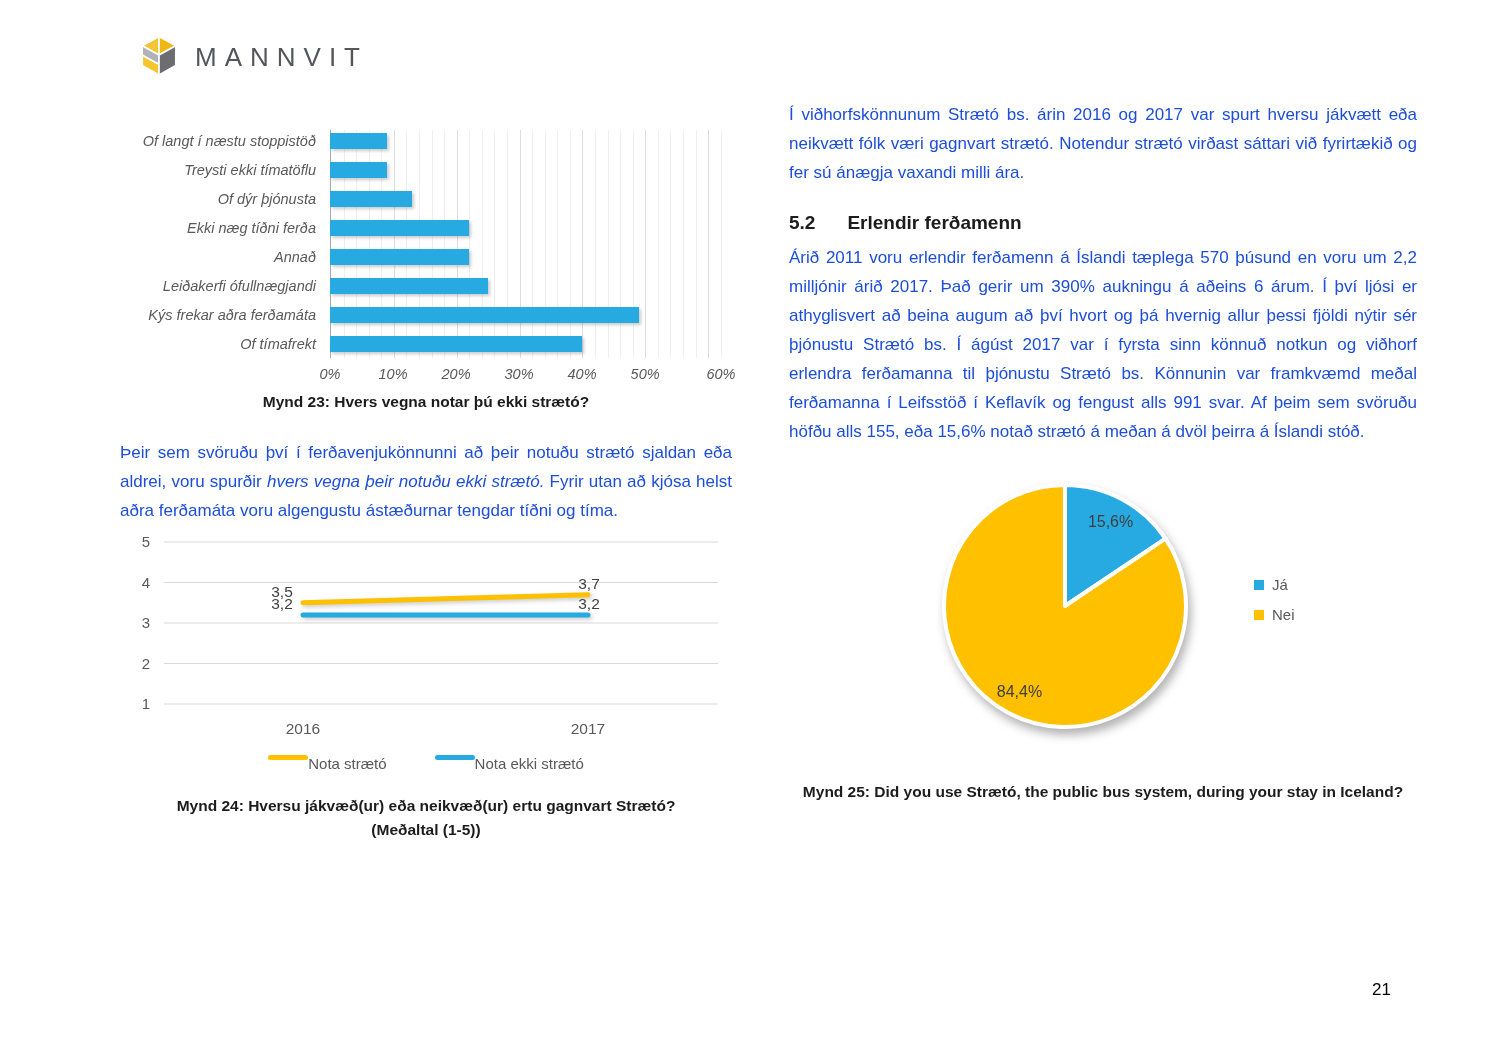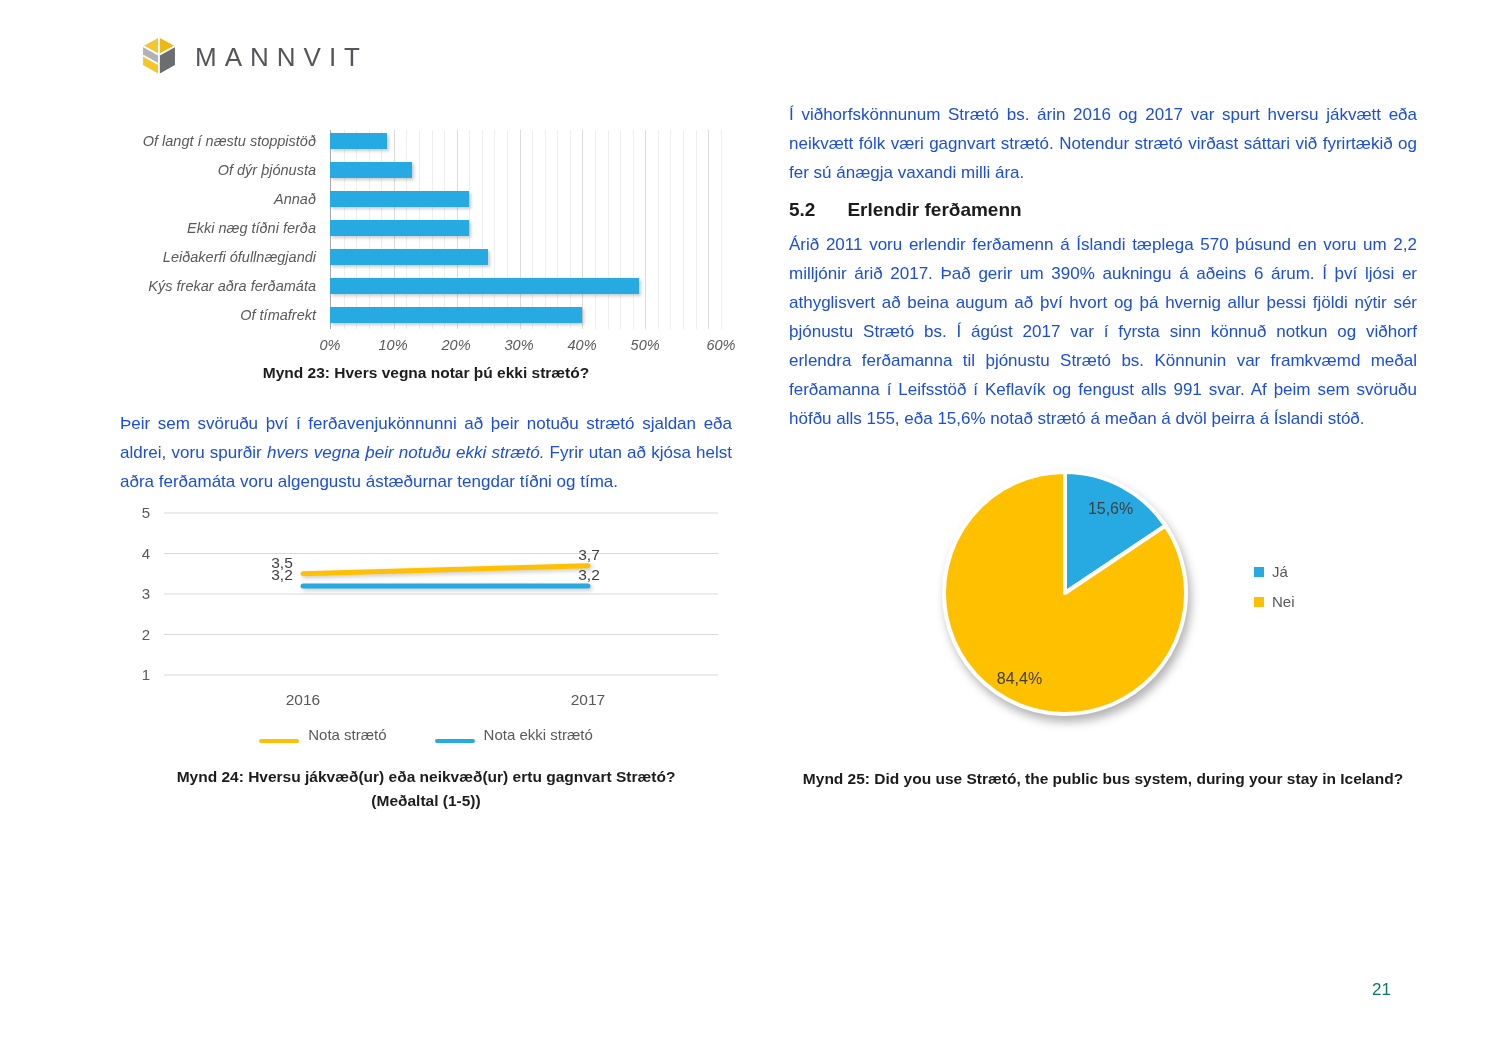--- a/index.html
+++ b/index.html
@@ -25,32 +25,32 @@
   .gl.major { background:#dcdcdc; }
   .hbar-row { display:flex; height:29px; align-items:center; position:relative; z-index:2; }
   .hbar-label { width:210px; padding-right:14px; text-align:right; font-size:14.5px; color:#595959; white-space:nowrap; }
   .hbar-track { width:397px; position:relative; height:16px; }
   .hbar-bar { height:100%; box-shadow:2px 2px 3px rgba(110,110,110,0.35); }
   .hbar-axis { position:relative; height:24px; margin-top:8px; }
   .hbar-tick { position:absolute; transform:translateX(-50%); font-size:14.5px; color:#595959; }
   
   .line-fig { margin-top:4px; }
   .line-legend { display:flex; justify-content:center; gap:48px; margin-top:8px; }
-  .line-legend-item { display:flex; align-items:flex-end; gap:9px; }
+  .line-legend-item { display:flex; align-items:flex-start; }
   .line-swatch { width:40px; height:4.5px; border-radius:2.5px; }
   .line-legend-label { font-size:15px; color:#595959; }
   
   .pie-fig { position:relative; height:308px; margin-top:12px; }
   .pie-svg { position:absolute; left:130px; top:0; }
   .pie-legend { position:absolute; left:465px; top:118px; display:flex; flex-direction:column; gap:13px; }
   .pie-legend-item { display:flex; align-items:center; gap:8px; }
   .pie-swatch { width:10px; height:10px; }
   .pie-legend-label { font-size:15px; color:#595959; }
   
-  .page-number { position:absolute; left:1372px; top:980px; font-size:17px; color:#0f766e; }
+  .page-number { position:absolute; left:1372px; top:980px; font-size:17px; color:#000000; }
   svg text { font-family:"Liberation Sans", sans-serif; }
 </style>
 </head>
 <body>
 
 <div class="page">
 
   <div class="logo">
     <svg width="42" height="46" viewBox="0 0 100 104">
       <g stroke="#ffffff" stroke-width="4" stroke-linejoin="round">
@@ -101,33 +101,39 @@
             <div class="gl major" style="left: 95.2381%;"></div>
             <div class="gl" style="left: 98.4127%;"></div>
           </div>
           <div class="hbar-row">
             <div class="hbar-label">Of langt í næstu stoppistöð</div>
             <div class="hbar-track">
               <div class="hbar-bar" style="width: 14.2857%; background: rgb(39, 170, 225);"></div>
             </div>
           </div>
           <div class="hbar-row">
+            <div class="hbar-label">Treysti ekki tímatöflu</div>
+            <div class="hbar-track">
+              <div class="hbar-bar" style="width: 14.2857%; background: rgb(39, 170, 225);"></div>
+            </div>
+          </div>
+          <div class="hbar-row">
             <div class="hbar-label">Of dýr þjónusta</div>
             <div class="hbar-track">
               <div class="hbar-bar" style="width: 20.6349%; background: rgb(39, 170, 225);"></div>
             </div>
           </div>
           <div class="hbar-row">
+            <div class="hbar-label">Ekki næg tíðni ferða</div>
+            <div class="hbar-track">
+              <div class="hbar-bar" style="width: 34.9206%; background: rgb(39, 170, 225);"></div>
+            </div>
+          </div>
+          <div class="hbar-row">
             <div class="hbar-label">Annað</div>
-            <div class="hbar-track">
-              <div class="hbar-bar" style="width: 34.9206%; background: rgb(39, 170, 225);"></div>
-            </div>
-          </div>
-          <div class="hbar-row">
-            <div class="hbar-label">Ekki næg tíðni ferða</div>
             <div class="hbar-track">
               <div class="hbar-bar" style="width: 34.9206%; background: rgb(39, 170, 225);"></div>
             </div>
           </div>
           <div class="hbar-row">
             <div class="hbar-label">Leiðakerfi ófullnægjandi</div>
             <div class="hbar-track">
               <div class="hbar-bar" style="width: 39.6825%; background: rgb(39, 170, 225);"></div>
             </div>
           </div>
@@ -193,21 +199,21 @@
     </figure>
 
     <p class="caption" style="margin-top:22px; padding:0 26px;">Mynd 24: Hversu jákvæð(ur) eða neikvæð(ur) ertu gagnvart Strætó? (Meðaltal (1-5))</p>
 
   </section>
 
   <section class="col-right">
 
     <p class="body-par" style="margin-top:100px;">Í viðhorfskönnunum Strætó bs. árin 2016 og 2017 var spurt hversu jákvætt eða neikvætt fólk væri gagnvart strætó. Notendur strætó virðast sáttari við fyrirtækið og fer sú ánægja vaxandi milli ára.</p>
 
-    <h2 class="section-heading" style="margin-top:12px;">
+    <h2 class="section-heading" style="margin-top:25px;">
       <span>5.2</span>
       <span>Erlendir ferðamenn</span>
     </h2>
 
     <p class="body-par" style="margin-top:9px;">Árið 2011 voru erlendir ferðamenn á Íslandi tæplega 570 þúsund en voru um 2,2 milljónir árið 2017. Það gerir um 390% aukningu á aðeins 6 árum. Í því ljósi er athyglisvert að beina augum að því hvort og þá hvernig allur þessi fjöldi nýtir sér þjónustu Strætó bs. Í ágúst 2017 var í fyrsta sinn könnuð notkun og viðhorf erlendra ferðamanna til þjónustu Strætó bs. Könnunin var framkvæmd meðal ferðamanna í Leifsstöð í Keflavík og fengust alls 991 svar. Af þeim sem svöruðu höfðu alls 155, eða 15,6% notað strætó á meðan á dvöl þeirra á Íslandi stóð.</p>
 
     <figure class="pie-fig">
       <div class="pie-svg" id="pie-chart"><svg width="292" height="300" viewBox="-146 -148 292 300">
             <g style="filter:drop-shadow(3px 6px 5px rgba(0,0,0,0.30))">
               <path d="M 0 0 L 0 -121 A 121 121 0 0 1 100.50210380269331 -67.38194959507075 Z" fill="#27AAE1" stroke="#ffffff" stroke-width="4" stroke-linejoin="round"></path>

